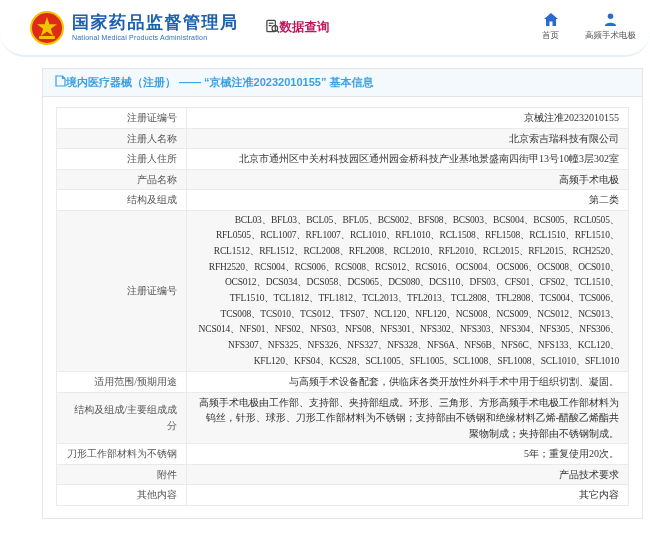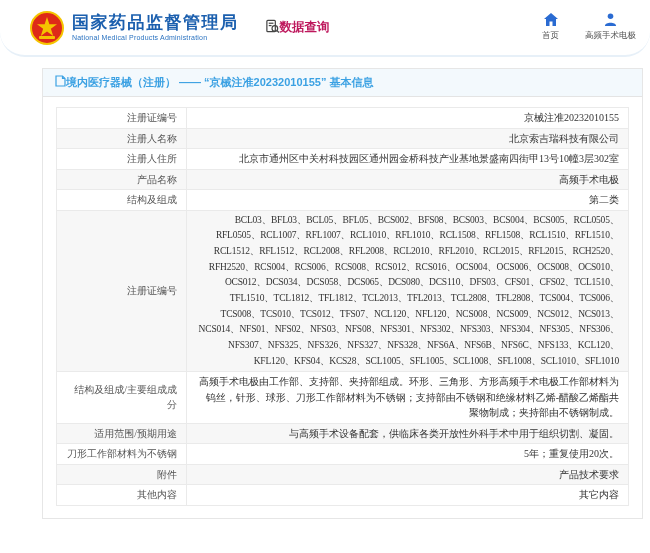--- a/index.html
+++ b/index.html
@@ -114,26 +114,26 @@
       </tr>
       <tr>
         <td class="label">结构及组成</td>
         <td class="value">第二类</td>
       </tr>
       <tr>
         <td class="label">注册证编号</td>
         <td class="value models">BCL03、BFL03、BCL05、BFL05、BCS002、BFS08、BCS003、BCS004、BCS005、RCL0505、RFL0505、RCL1007、RFL1007、RCL1010、RFL1010、RCL1508、RFL1508、RCL1510、RFL1510、RCL1512、RFL1512、RCL2008、RFL2008、RCL2010、RFL2010、RCL2015、RFL2015、RCH2520、RFH2520、RCS004、RCS006、RCS008、RCS012、RCS016、OCS004、OCS006、OCS008、OCS010、OCS012、DCS034、DCS058、DCS065、DCS080、DCS110、DFS03、CFS01、CFS02、TCL1510、TFL1510、TCL1812、TFL1812、TCL2013、TFL2013、TCL2808、TFL2808、TCS004、TCS006、TCS008、TCS010、TCS012、TFS07、NCL120、NFL120、NCS008、NCS009、NCS012、NCS013、NCS014、NFS01、NFS02、NFS03、NFS08、NFS301、NFS302、NFS303、NFS304、NFS305、NFS306、NFS307、NFS325、NFS326、NFS327、NFS328、NFS6A、NFS6B、NFS6C、NFS133、KCL120、KFL120、KFS04、KCS28、SCL1005、SFL1005、SCL1008、SFL1008、SCL1010、SFL1010</td>
       </tr>
       <tr>
+        <td class="label">适用范围/预期用途</td>
+        <td class="value">与高频手术设备配套，供临床各类开放性外科手术中用于组织切割、凝固。</td>
+      </tr>
+      <tr>
         <td class="label">结构及组成/主要组成成分</td>
         <td class="value">高频手术电极由工作部、支持部、夹持部组成。环形、三角形、方形高频手术电极工作部材料为钨丝，针形、球形、刀形工作部材料为不锈钢；支持部由不锈钢和绝缘材料乙烯-醋酸乙烯酯共聚物制成；夹持部由不锈钢制成。</td>
-      </tr>
-      <tr>
-        <td class="label">适用范围/预期用途</td>
-        <td class="value">与高频手术设备配套，供临床各类开放性外科手术中用于组织切割、凝固。</td>
       </tr>
       <tr>
         <td class="label">刀形工作部材料为不锈钢</td>
         <td class="value">5年；重复使用20次。</td>
       </tr>
       <tr>
         <td class="label">附件</td>
         <td class="value">产品技术要求</td>
       </tr>
       <tr>

